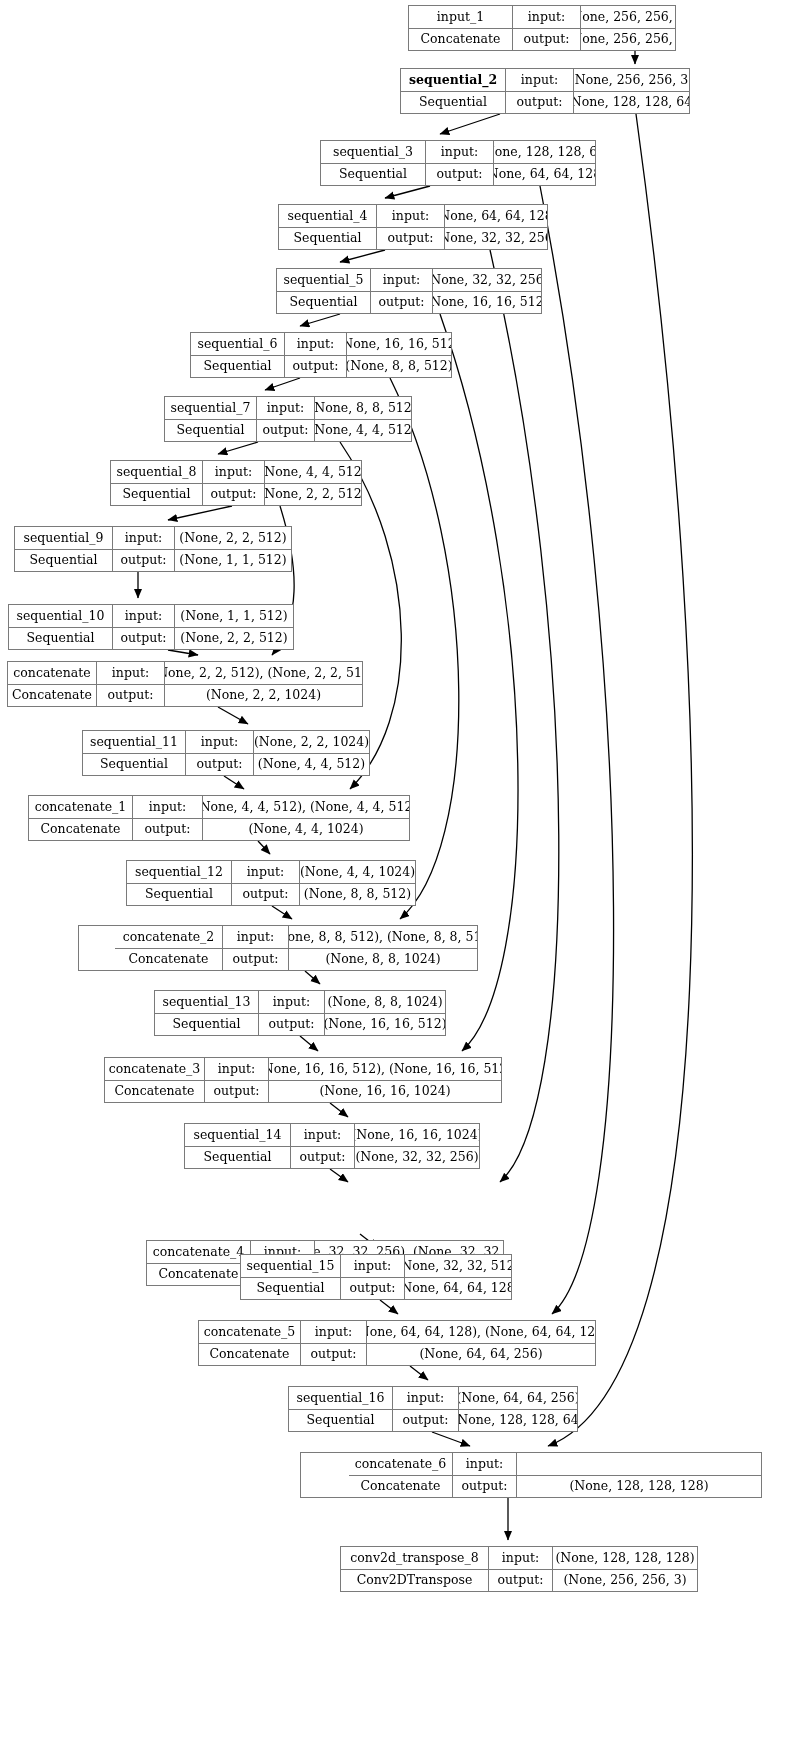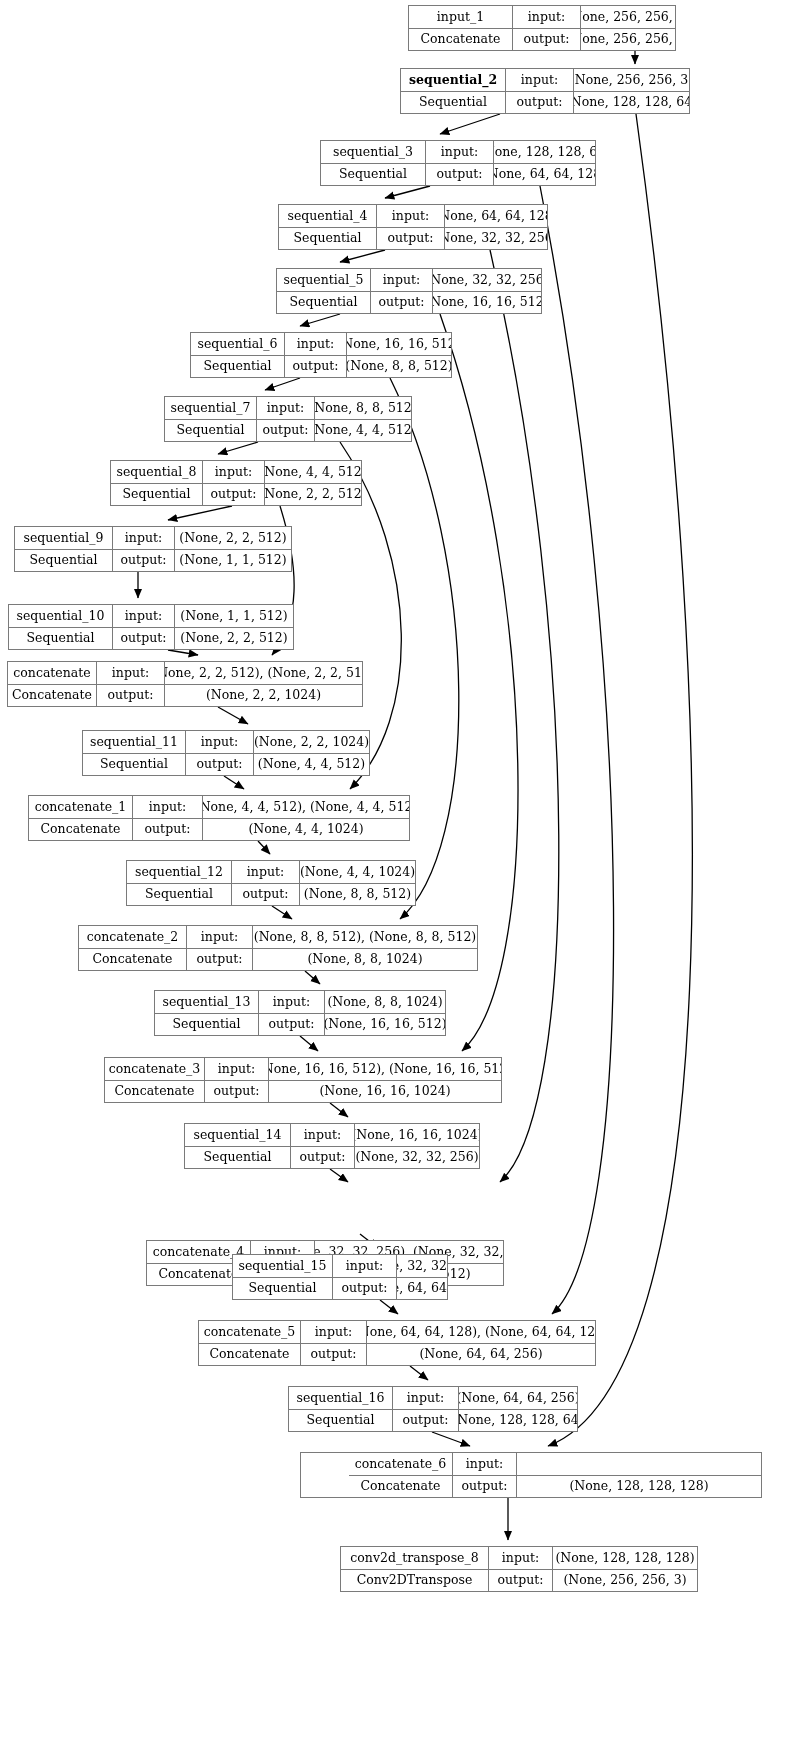--- a/index.html
+++ b/index.html
@@ -274,21 +274,21 @@
           <div class="cell c-name" style="width: 105px; flex: 0 0 105px;">sequential_12</div>
           <div class="cell c-io" style="width: 68px; flex: 0 0 68px;">input:</div>
           <div class="cell c-shape">(None, 4, 4, 1024)</div>
         </div>
         <div class="node-row bot">
           <div class="cell c-name" style="width: 105px; flex: 0 0 105px;">Sequential</div>
           <div class="cell c-io" style="width: 68px; flex: 0 0 68px;">output:</div>
           <div class="cell c-shape">(None, 8, 8, 512)</div>
         </div>
       </div>
-      <div class="node merged" style="left: 78px; top: 925px; width: 400px; height: 46px;">
+      <div class="node merged" style="left: 78px; top: 925px; width: 400px; height: 46px; padding-left: 36px;">
         <div class="node-row top">
           <div class="cell c-name" style="width: 108px; flex: 0 0 108px;">concatenate_2</div>
           <div class="cell c-io" style="width: 66px; flex: 0 0 66px;">input:</div>
           <div class="cell c-shape">[(None, 8, 8, 512), (None, 8, 8, 512)]</div>
         </div>
         <div class="node-row bot">
           <div class="cell c-name" style="width: 108px; flex: 0 0 108px;">Concatenate</div>
           <div class="cell c-io" style="width: 66px; flex: 0 0 66px;">output:</div>
           <div class="cell c-shape">(None, 8, 8, 1024)</div>
         </div>
@@ -334,21 +334,21 @@
           <div class="cell c-name" style="width: 104px; flex: 0 0 104px;">concatenate_4</div>
           <div class="cell c-io" style="width: 64px; flex: 0 0 64px;">input:</div>
           <div class="cell c-shape">[(None, 32, 32, 256), (None, 32, 32, 256)]</div>
         </div>
         <div class="node-row bot">
           <div class="cell c-name" style="width: 104px; flex: 0 0 104px;">Concatenate</div>
           <div class="cell c-io" style="width: 64px; flex: 0 0 64px;">output:</div>
           <div class="cell c-shape">(None, 32, 32, 512)</div>
         </div>
       </div>
-      <div class="node" style="left: 232px; top: 1254px; width: 216px; height: 46px;">
+      <div class="node" style="left: 240px; top: 1254px; width: 272px; height: 46px;">
         <div class="node-row top">
           <div class="cell c-name" style="width: 100px; flex: 0 0 100px;">sequential_15</div>
           <div class="cell c-io" style="width: 64px; flex: 0 0 64px;">input:</div>
           <div class="cell c-shape">(None, 32, 32, 512)</div>
         </div>
         <div class="node-row bot">
           <div class="cell c-name" style="width: 100px; flex: 0 0 100px;">Sequential</div>
           <div class="cell c-io" style="width: 64px; flex: 0 0 64px;">output:</div>
           <div class="cell c-shape">(None, 64, 64, 128)</div>
         </div>

